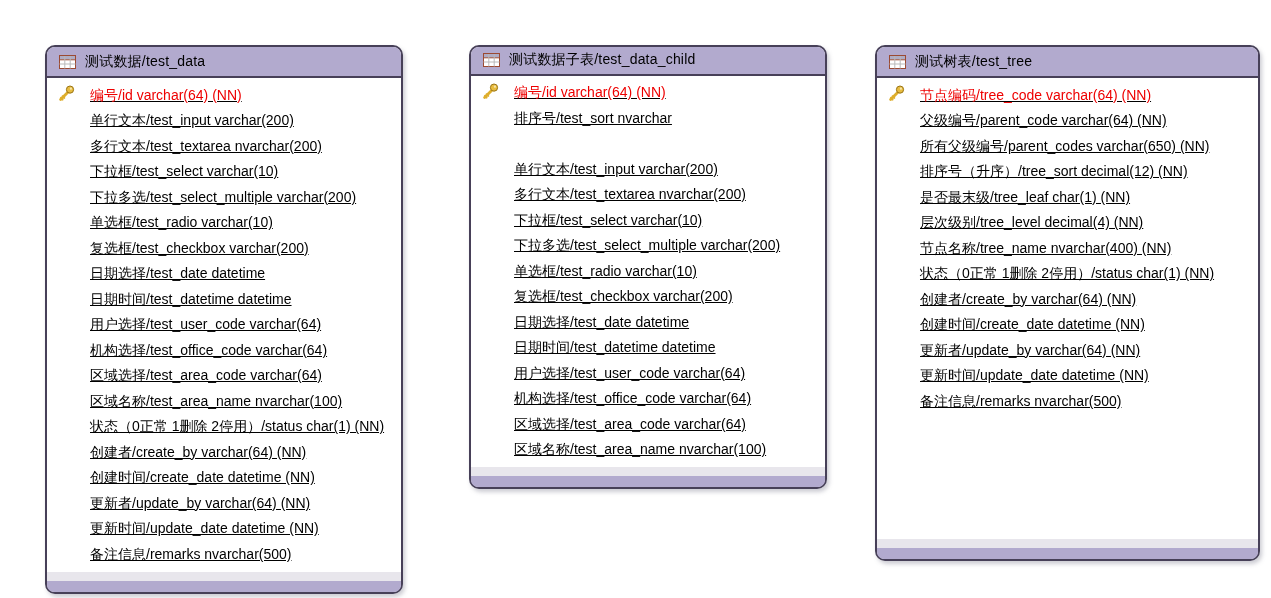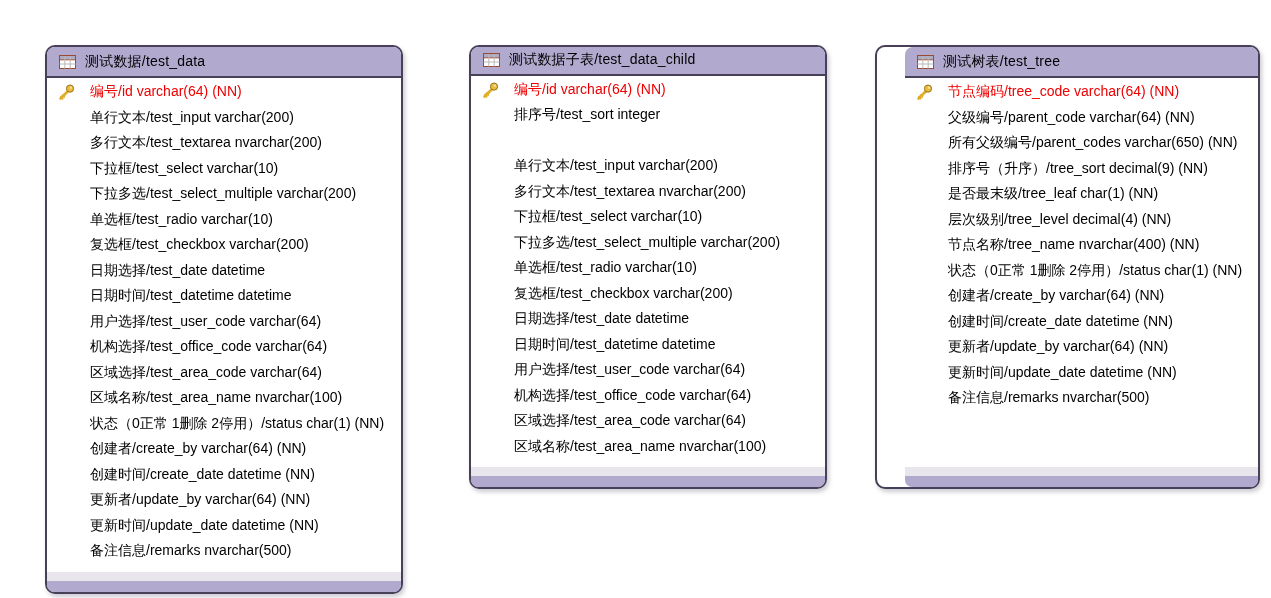--- a/index.html
+++ b/index.html
@@ -45,23 +45,24 @@
     white-space:nowrap;
     letter-spacing:.2px;
   }
   .fields{
     padding:5px 0 4px 0;
     background:var(--body-bg);
   }
   .row{
     height:25.5px;
     display:flex;
-    align-items:flex-start;
+    align-items:center;
     padding-left:10px;
     white-space:nowrap;
+    text-decoration:underline;
   }
   .key-cell{
     width:33px;
     flex:0 0 auto;
     display:flex;
     align-items:center;
   }
   .field-text{
     font-size:14px;
     color:var(--text);
@@ -70,21 +71,21 @@
   .tbl-footer{margin-top:auto;}
   .strip-light{height:9px;background:var(--strip-light);}
   .strip-purple{
     height:11px;
     background:var(--header-bg);
     border-radius:0 0 7px 7px;
   }
   
   #tbl-0{left:45px;top:45px;width:358px;height:549px;}
   #tbl-1{left:469px;top:45px;width:358px;height:444px;}
-  #tbl-2{left:875px;top:45px;width:385px;height:444px;padding-left:28px;}
+  #tbl-2{left:875px;top:45px;width:385px;height:516px;}
 </style>
 </head>
 <body>
 
 <div class="canvas">
 
   <section class="table-box" id="tbl-0">
     <header class="tbl-header">
       <span class="tbl-icon">
         <svg width="17" height="14" viewBox="0 0 17 14">
@@ -385,21 +386,21 @@
     <span class="key-cell">
       <span class="key-icon" style="visibility: hidden;">
         <svg width="19" height="19" viewBox="0 0 19 19">
           <path d="M10.6 8.4 L3.6 15.4" stroke="#deae2c" stroke-width="2.8" stroke-linecap="round"></path>
           <path d="M5.6 12.2 L7.3 13.9 M3.9 13.9 L5.6 15.6" stroke="#deae2c" stroke-width="2" stroke-linecap="round"></path>
           <circle cx="13" cy="5.6" r="3.6" fill="#e8bc3f" stroke="#9a7414" stroke-width="1"></circle>
           <circle cx="13.9" cy="4.7" r="1.1" fill="#f7e7ae"></circle>
         </svg>
       </span>
     </span>
-    <span class="field-text">排序号/test_sort integer</span>
+    <span class="field-text">排序号/test_sort nvarchar</span>
   </div>
         <div class="row">
     <span class="key-cell">
       <span class="key-icon" style="visibility: hidden;">
         <svg width="19" height="19" viewBox="0 0 19 19">
           <path d="M10.6 8.4 L3.6 15.4" stroke="#deae2c" stroke-width="2.8" stroke-linecap="round"></path>
           <path d="M5.6 12.2 L7.3 13.9 M3.9 13.9 L5.6 15.6" stroke="#deae2c" stroke-width="2" stroke-linecap="round"></path>
           <circle cx="13" cy="5.6" r="3.6" fill="#e8bc3f" stroke="#9a7414" stroke-width="1"></circle>
           <circle cx="13.9" cy="4.7" r="1.1" fill="#f7e7ae"></circle>
         </svg>
@@ -627,21 +628,21 @@
     <span class="key-cell">
       <span class="key-icon" style="visibility: hidden;">
         <svg width="19" height="19" viewBox="0 0 19 19">
           <path d="M10.6 8.4 L3.6 15.4" stroke="#deae2c" stroke-width="2.8" stroke-linecap="round"></path>
           <path d="M5.6 12.2 L7.3 13.9 M3.9 13.9 L5.6 15.6" stroke="#deae2c" stroke-width="2" stroke-linecap="round"></path>
           <circle cx="13" cy="5.6" r="3.6" fill="#e8bc3f" stroke="#9a7414" stroke-width="1"></circle>
           <circle cx="13.9" cy="4.7" r="1.1" fill="#f7e7ae"></circle>
         </svg>
       </span>
     </span>
-    <span class="field-text">排序号（升序）/tree_sort decimal(9) (NN)</span>
+    <span class="field-text">排序号（升序）/tree_sort decimal(12) (NN)</span>
   </div>
         <div class="row">
     <span class="key-cell">
       <span class="key-icon" style="visibility: hidden;">
         <svg width="19" height="19" viewBox="0 0 19 19">
           <path d="M10.6 8.4 L3.6 15.4" stroke="#deae2c" stroke-width="2.8" stroke-linecap="round"></path>
           <path d="M5.6 12.2 L7.3 13.9 M3.9 13.9 L5.6 15.6" stroke="#deae2c" stroke-width="2" stroke-linecap="round"></path>
           <circle cx="13" cy="5.6" r="3.6" fill="#e8bc3f" stroke="#9a7414" stroke-width="1"></circle>
           <circle cx="13.9" cy="4.7" r="1.1" fill="#f7e7ae"></circle>
         </svg>

